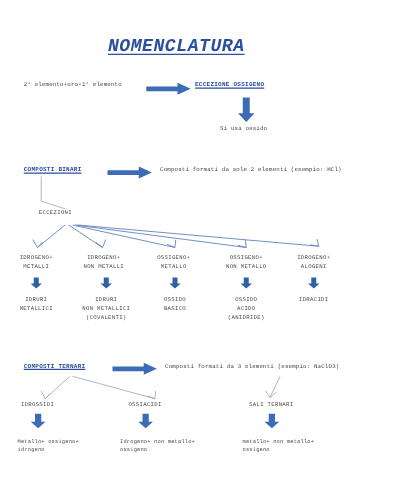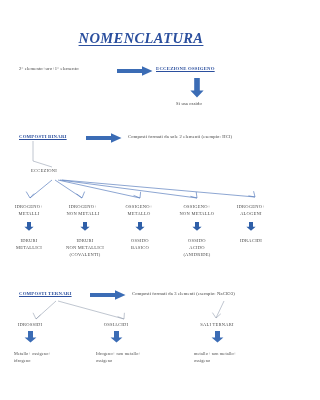--- a/index.html
+++ b/index.html
@@ -14,21 +14,21 @@
     overflow: hidden;
     font-family: "Liberation Serif", "DejaVu Serif", serif;
     color: #3a3a3a;
   }
   #page {
     position: absolute;
     left: 0; top: 0;
     width: 282px;
     height: 400px;
   }
-  .abs { position: absolute; }
+  .abs { position: absolute; font-family: Liberation Mono, monospace; }
 
   
   #title {
     left: 0; top: 30px;
     width: 282px;
     text-align: center;
     font-size: 14.5px;
     font-weight: bold;
     font-style: italic;
     letter-spacing: 0.4px;

